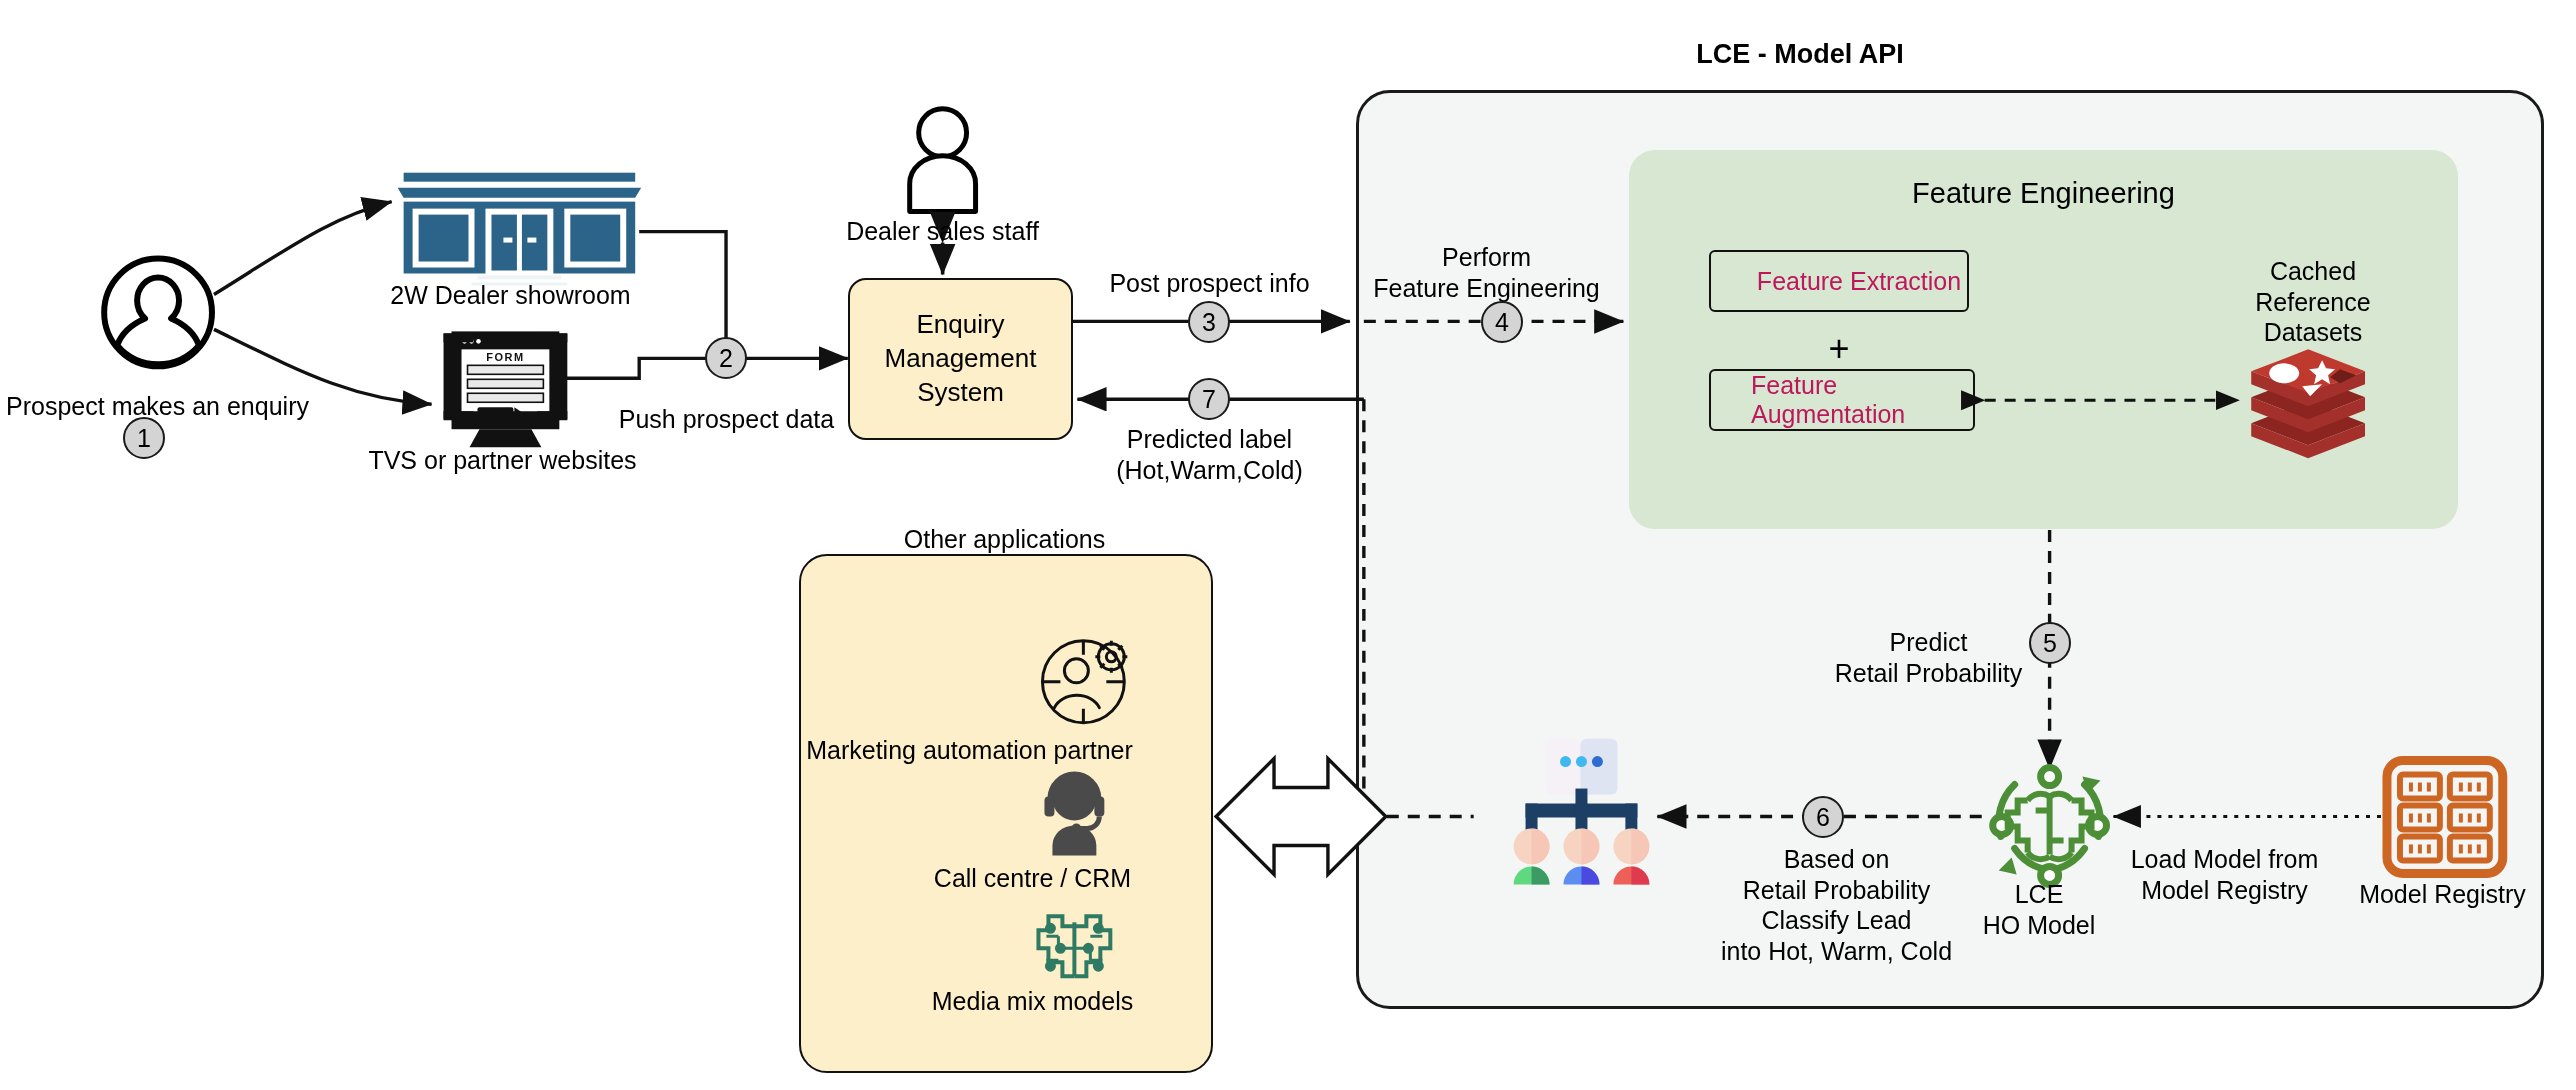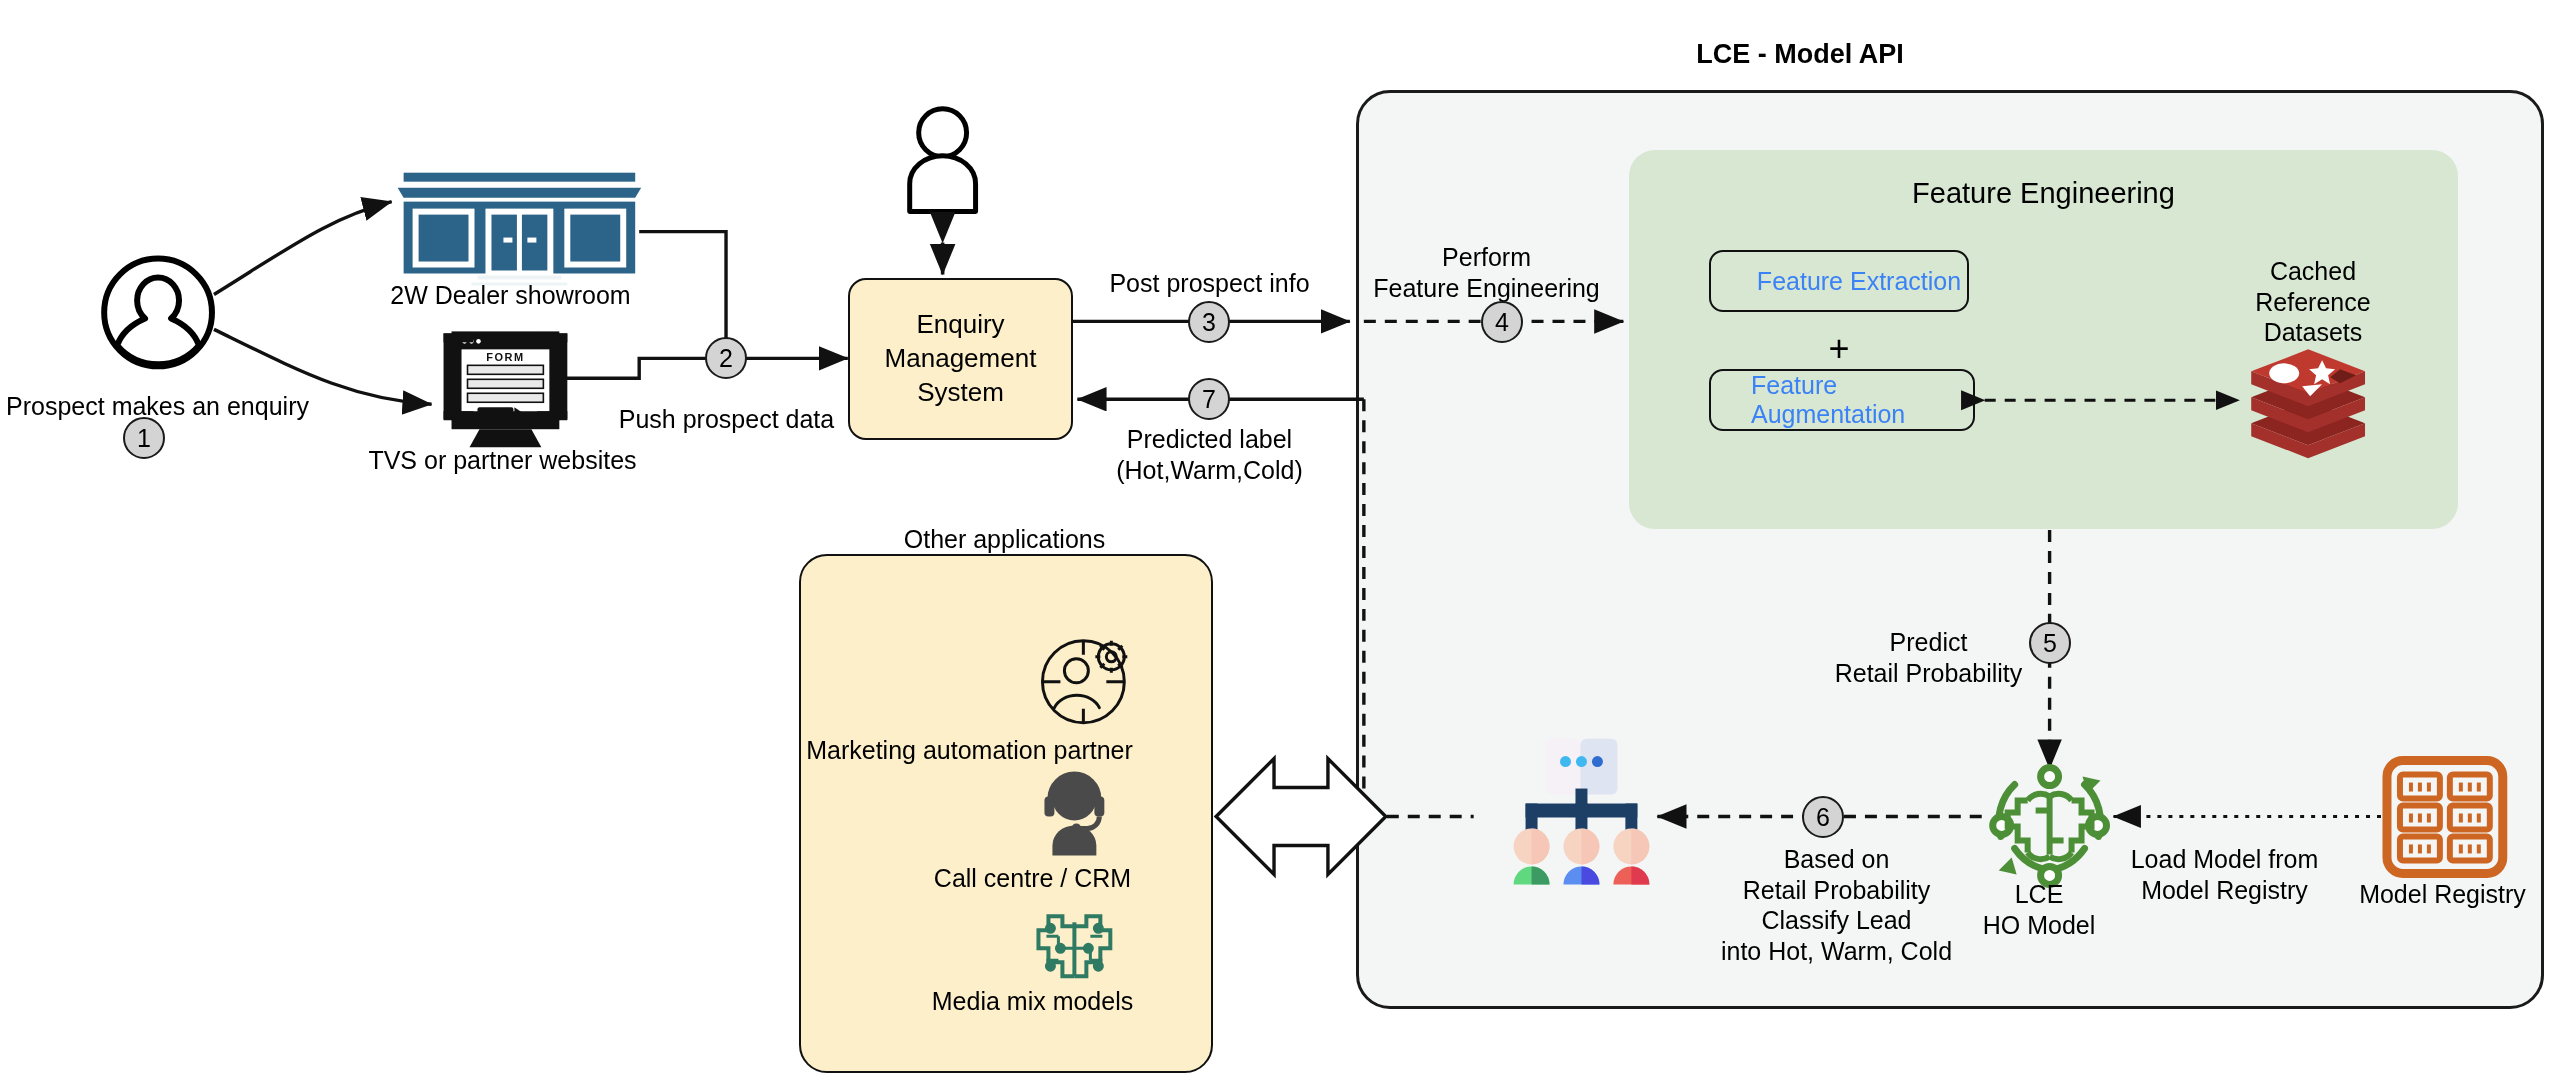--- a/index.html
+++ b/index.html
@@ -8,22 +8,22 @@
   svg.layer{position:absolute;left:0;top:0;width:2576px;height:1090px;pointer-events:none;}
   .lbl{position:absolute;color:#000;font-size:25px;line-height:1.22;text-align:center;white-space:pre;}
   .title-bold{font-weight:bold;font-size:27px;}
   .badge{position:absolute;width:42px;height:42px;border-radius:50%;background:#d4d4d4;border:2.5px solid #1a1a1a;
          display:flex;align-items:center;justify-content:center;font-size:25px;color:#000;box-sizing:border-box;}
   .rbox{position:absolute;box-sizing:border-box;border:2.5px solid #111;border-radius:18px;}
   .ems{background:#fcefc9;}
   .otherapps{background:#fcefc9;border-radius:28px;}
   .lce{background:#f4f5f5;border-radius:34px;border:3px solid #1a1a1a;}
   .fe{background:#d7e7d2;border:none;border-radius:26px;}
-  .febox{position:absolute;box-sizing:border-box;border:2.5px solid #111;border-radius:14px;background:transparent;
-         display:flex;align-items:center;justify-content:center;font-size:25px;color:#3b82f6;padding-left:40px;}
+  .febox{position:absolute;box-sizing:border-box;border:2.5px solid #111;border-radius:6px;background:transparent;
+         display:flex;align-items:center;justify-content:center;font-size:25px;color:#be185d;padding-left:40px;}
   .boxtext{position:absolute;display:flex;align-items:center;justify-content:center;text-align:center;
            font-size:26px;line-height:1.3;color:#000;white-space:pre;}
 </style>
 </head>
 <body>
 
 <div id="stage">
 
   <div class="rbox lce" style="left:1356px;top:90px;width:1188px;height:919px;"></div>
 
@@ -285,20 +285,21 @@
       <circle cx="1090" cy="950" r="3.5" fill="#2f7a63"></circle>
     </g>
   </svg>
 
   <div class="lbl" style="left:158px;top:391px;width:419px;margin-left:-210px;">Prospect makes an enquiry</div>
 
   <div class="lbl" style="left:511px;top:280px;width:359px;margin-left:-180px;">2W Dealer showroom</div>
 
   <div class="lbl" style="left:503px;top:445px;width:399px;margin-left:-200px;">TVS or partner websites</div>
 
+  <div class="lbl" style="left:943px;top:216px;width:379px;margin-left:-190px;">Dealer sales staff</div>
 
   <div class="lbl" style="left:727px;top:404px;width:399px;margin-left:-200px;">Push prospect data</div>
 
   <div class="lbl" style="left:1210px;top:268px;width:399px;margin-left:-200px;">Post prospect info</div>
 
   <div class="lbl" style="left:1487px;top:242px;width:399px;margin-left:-200px;">Perform
 Feature Engineering</div>
 
   <div class="lbl" style="left:1210px;top:424px;width:419px;margin-left:-210px;">Predicted label
 (Hot,Warm,Cold)</div>

